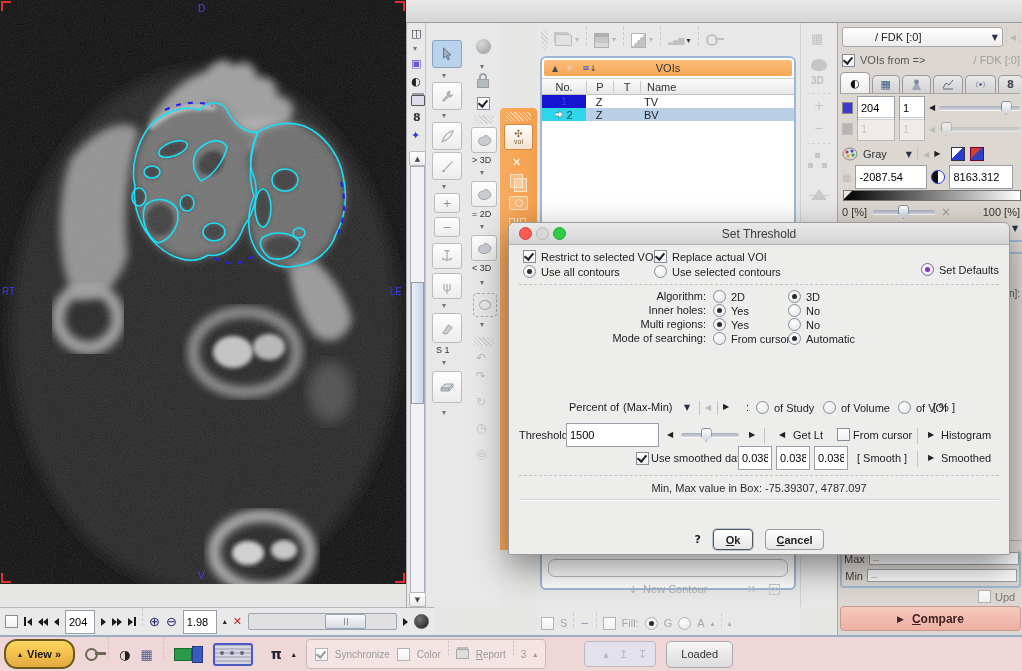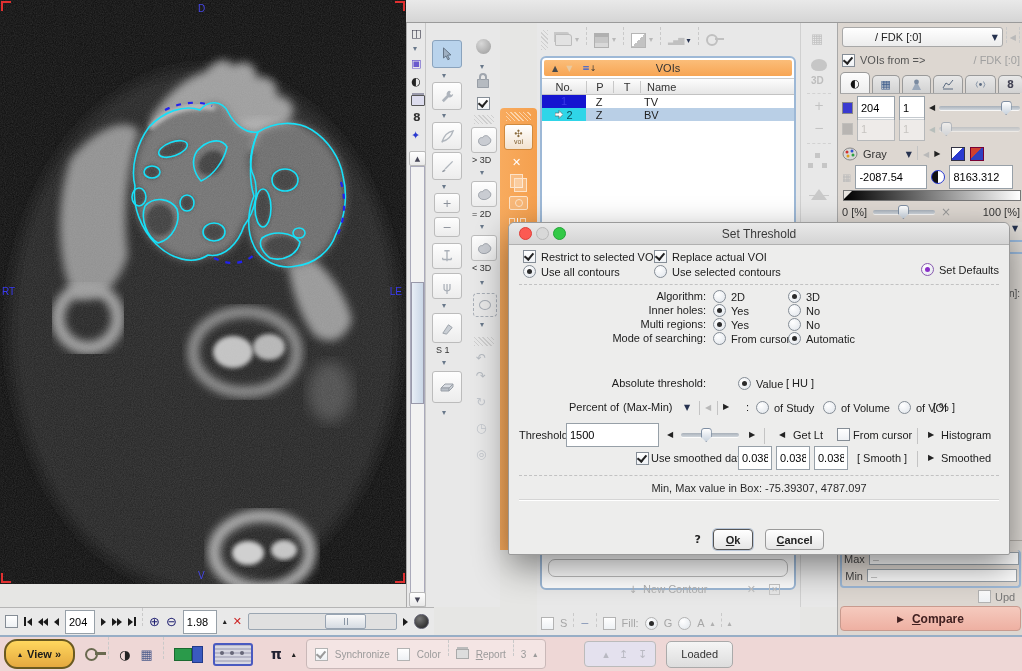--- a/index.html
+++ b/index.html
@@ -692,28 +692,20 @@
             <span class="rad"></span>
             <span>From cursor</span>
           </span>
         <span class="opt" style="position:absolute;left:279px">
             <span class="rad on"></span>
             <span>Automatic</span>
           </span>
       </div>
     </div>
 
-    <div class="abs flex" style="left:0;top:154px;width:500px">
-      <span class="dlg-lbl" style="width:197px;text-align:right">Absolute threshold:</span>
-      <span class="opt" style="position:absolute;left:229px">
-          <span class="rad on"></span>
-          <span>Value</span>
-        </span>
-      <span class="dlg-lbl" style="position:absolute;left:277px">[ HU ]</span>
-    </div>
 
     <div class="abs flex" style="left:0;top:176px;width:500px;height:16px">
       <span class="dlg-lbl" style="position:absolute;left:60px">Percent of</span>
       <span class="dlg-lbl" style="position:absolute;left:114px">(Max-Min)</span>
       <span class="g" style="position:absolute;left:175px;color:#26324f;font-size:8px">▼</span>
       <div class="sep abs" style="left:190px;height:14px;top:1px"></div>
       <span class="g" style="position:absolute;left:196px;color:#b9b9b9;font-size:8px;top:4px">◀</span>
       <div class="sep abs" style="left:208px;height:14px;top:1px"></div>
       <span class="g dk" style="position:absolute;left:214px;top:4px">▶</span>
       <span class="dlg-lbl" style="position:absolute;left:237px">:</span>

